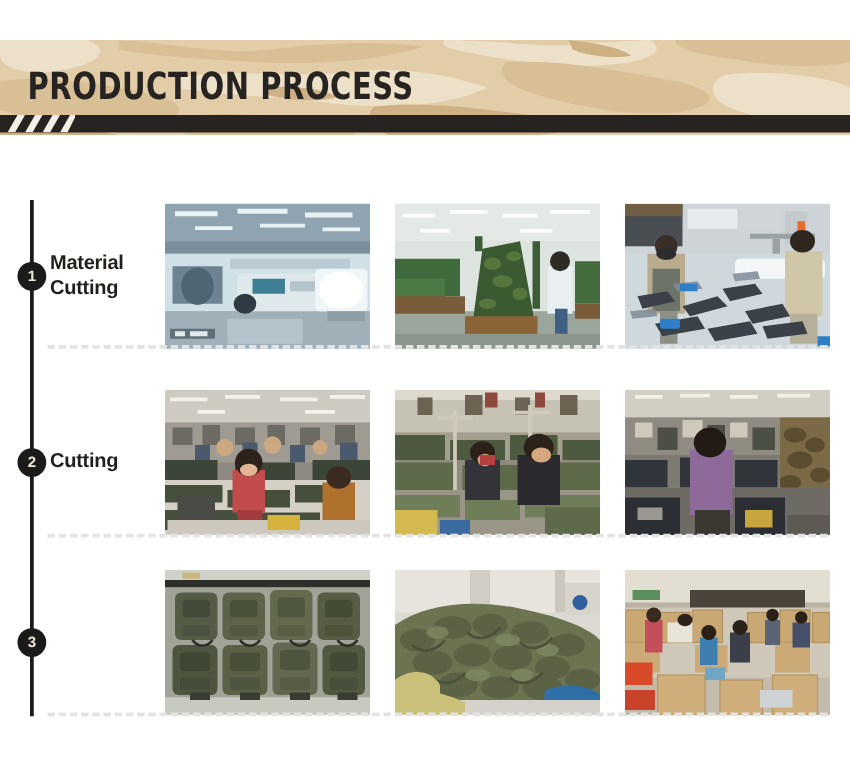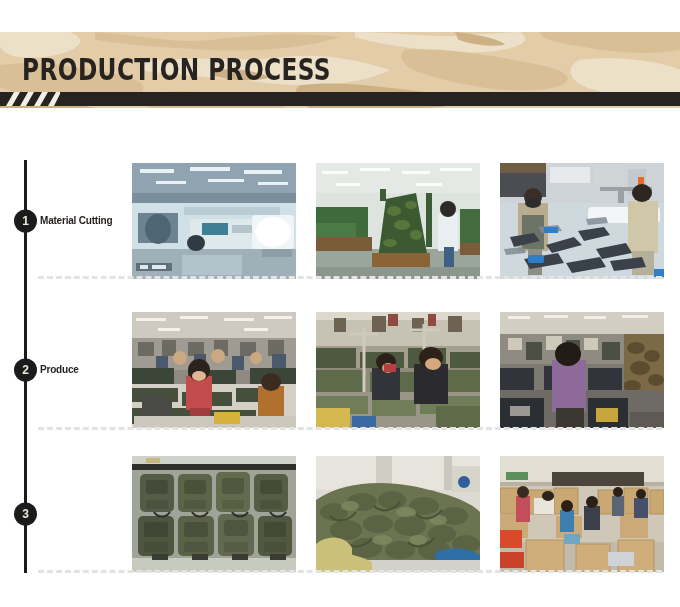--- a/index.html
+++ b/index.html
@@ -102,21 +102,21 @@
     z-index: 3;
     font-family: "Liberation Sans", sans-serif;
   }
 
   .step-label {
     position: absolute;
     left: 40px;
     top: 50%;
     transform: translateY(-50%);
     width: 88px;
-    font-size: 10px;
+    font-size: 16px;
     font-weight: bold;
     color: #231f1c;
     line-height: 1.26;
     letter-spacing: -0.2px;
   }
 
   .thumbs {
     position: absolute;
     left: 132px;
     top: 50%;
@@ -305,21 +305,21 @@
           <rect x="28" y="92" width="16" height="8" rx="2" fill="#2f7fc8"></rect>
           <rect x="154" y="106" width="10" height="8" fill="#2f7fc8"></rect>
         </svg>
       </div>
 
     </div>
   </div>
 
   <div class="step">
     <div class="step-marker">2</div>
-    <div class="step-label">Produce</div>
+    <div class="step-label">Cutting</div>
     <div class="thumbs">
 
       <div class="thumb">
         <svg viewBox="0 0 164 116" preserveAspectRatio="none" aria-hidden="true">
           <rect width="164" height="116" fill="#b9b3aa"></rect>
           <rect width="164" height="26" fill="#cfcac1"></rect>
           <g fill="#f4f1ea">
             <rect x="4" y="6" width="30" height="3"></rect>
               <rect x="48" y="4" width="28" height="3"></rect>
             <rect x="92" y="6" width="30" height="3"></rect>

